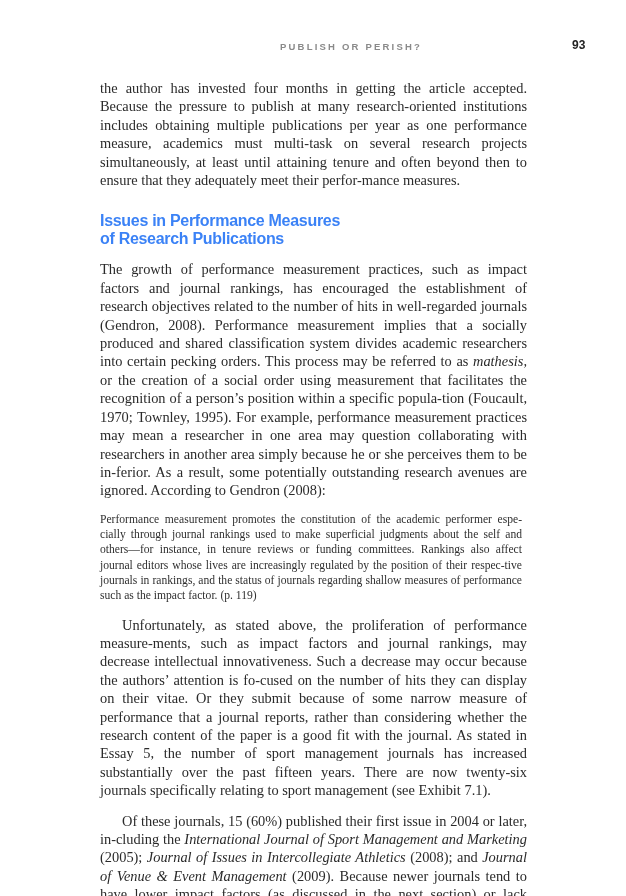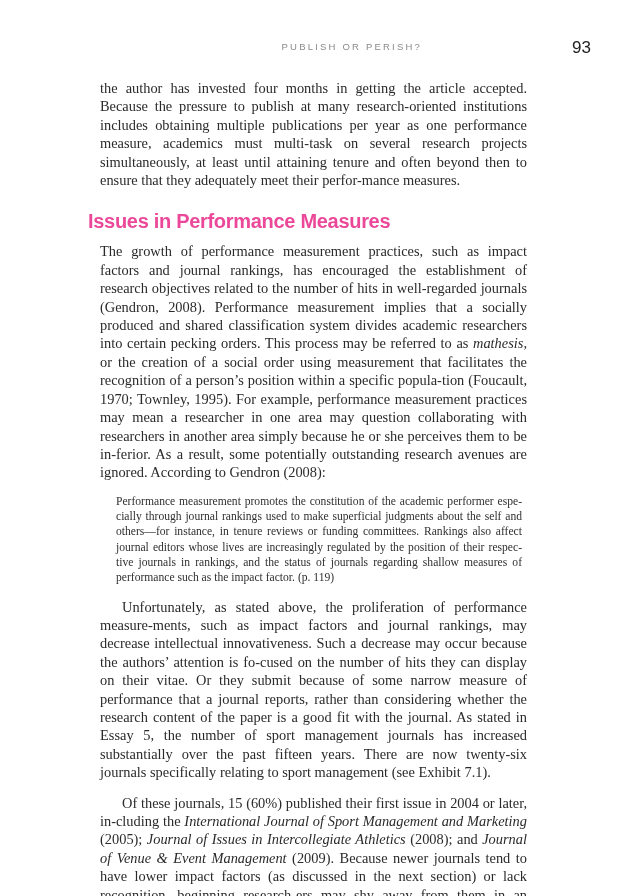--- a/index.html
+++ b/index.html
@@ -1,61 +1,62 @@
 <!DOCTYPE html>
 <html><head>
 <meta charset="utf-8">
 <style>
   html, body { margin: 0; padding: 0; background: #ffffff; }
   body { width: 626px; height: 896px; position: relative; overflow: hidden; }
   .running-head {
-    position: absolute; top: 38px; left: 0; width: 508px; height: 20px;
+    position: absolute; top: 38px; left: 0; width: 508px; height: 20px; font-weight: bold;
   }
   .rh-title {
     position: absolute; right: 86px; top: 3px;
     font-family: "Liberation Sans", sans-serif; font-size: 9.5px;
     letter-spacing: 2.2px; color: #8a8a8a;
   }
   .rh-page {
     position: absolute; left: 572px; top: 0px;
-    font-family: "Liberation Sans", sans-serif; font-size: 17px; color: #222;
+    font-family: "Liberation Sans", sans-serif; font-size: 12px; color: #222;
   }
   .content {
     position: absolute; left: 88px; top: 67px; width: 451px;
     font-family: "Liberation Serif", serif; color: #2a2a2a;
   }
   p.body {
     margin: 12px; font-size: 14.4px; line-height: 18.4px; text-align: justify;
   }
   p.indent { text-indent: 22px; }
   h2.section {
-    margin: 23px 0 8px 0;
+    margin: 23px 0 8px 12px;
     font-family: "Liberation Sans", sans-serif; font-weight: bold;
-    font-size: 20px; line-height: 18px; color: #ec4899;
+    font-size: 16px; line-height: 18px; color: #3b82f6;
     letter-spacing: -0.3px;
   }
   blockquote.quote {
-    margin: 8px 17px 7px 28px; padding: 0;
+    margin: 8px 17px 7px 12px; padding: 0;
     font-size: 11.6px; line-height: 15.3px; text-align: justify; color: #2f2f2f;
   }
   em { }
 </style>
 </head>
 <body>
 
 <div class="running-head">
   <span class="rh-title">PUBLISH OR PERISH?</span>
   <span class="rh-page">93</span>
 </div>
 
 <div class="content">
   <p class="body">the author has invested four months in getting the article accepted. Because the pressure to publish at many research-oriented institutions includes obtaining multiple publications per year as one performance measure, academics must multi-task on several research projects simultaneously, at least until attaining tenure and often beyond then to ensure that they adequately meet their perfor-mance measures.</p>
 
   <h2 class="section">
     <span>Issues in Performance Measures</span><br>
+    <span>of Research Publications</span>
   </h2>
 
   <p class="body"><span>The growth of performance measurement practices, such as impact factors and journal rankings, has encouraged the establishment of research objectives related to the number of hits in well-regarded journals (Gendron, 2008). Performance measurement implies that a socially produced and shared classification system divides academic researchers into certain pecking orders. This process may be referred to as </span><em>mathesis,</em><span> or the creation of a social order using measurement that facilitates the recognition of a person’s position within a specific popula-tion (Foucault, 1970; Townley, 1995). For example, performance measurement practices may mean a researcher in one area may question collaborating with researchers in another area simply because he or she perceives them to be in-ferior. As a result, some potentially outstanding research avenues are ignored. According to Gendron (2008):</span></p>
 
   <blockquote class="quote">Performance measurement promotes the constitution of the academic performer espe-cially through journal rankings used to make superficial judgments about the self and others—for instance, in tenure reviews or funding committees. Rankings also affect journal editors whose lives are increasingly regulated by the position of their respec-tive journals in rankings, and the status of journals regarding shallow measures of performance such as the impact factor. (p. 119)</blockquote>
 
   <p class="body indent">Unfortunately, as stated above, the proliferation of performance measure-ments, such as impact factors and journal rankings, may decrease intellectual innovativeness. Such a decrease may occur because the authors’ attention is fo-cused on the number of hits they can display on their vitae. Or they submit because of some narrow measure of performance that a journal reports, rather than considering whether the research content of the paper is a good fit with the journal. As stated in Essay 5, the number of sport management journals has increased substantially over the past fifteen years. There are now twenty-six journals specifically relating to sport management (see Exhibit 7.1).</p>
 
   <p class="body indent"><span>Of these journals, 15 (60%) published their first issue in 2004 or later, in-cluding the </span><em>International Journal of Sport Management and Marketing</em><span> (2005); </span><em>Journal of Issues in Intercollegiate Athletics</em><span> (2008); and </span><em>Journal of Venue &amp; Event Management</em><span> (2009). Because newer journals tend to have lower impact factors (as discussed in the next section) or lack recognition, beginning research-ers may shy away from them in an attempt develop a tenure-worthy vita. In the sport management field, this may occur despite the fact that new sport manage-ment journals possess very high review standards and boast editorial boards with many thorough and experienced researchers.</span></p>
 </div>

